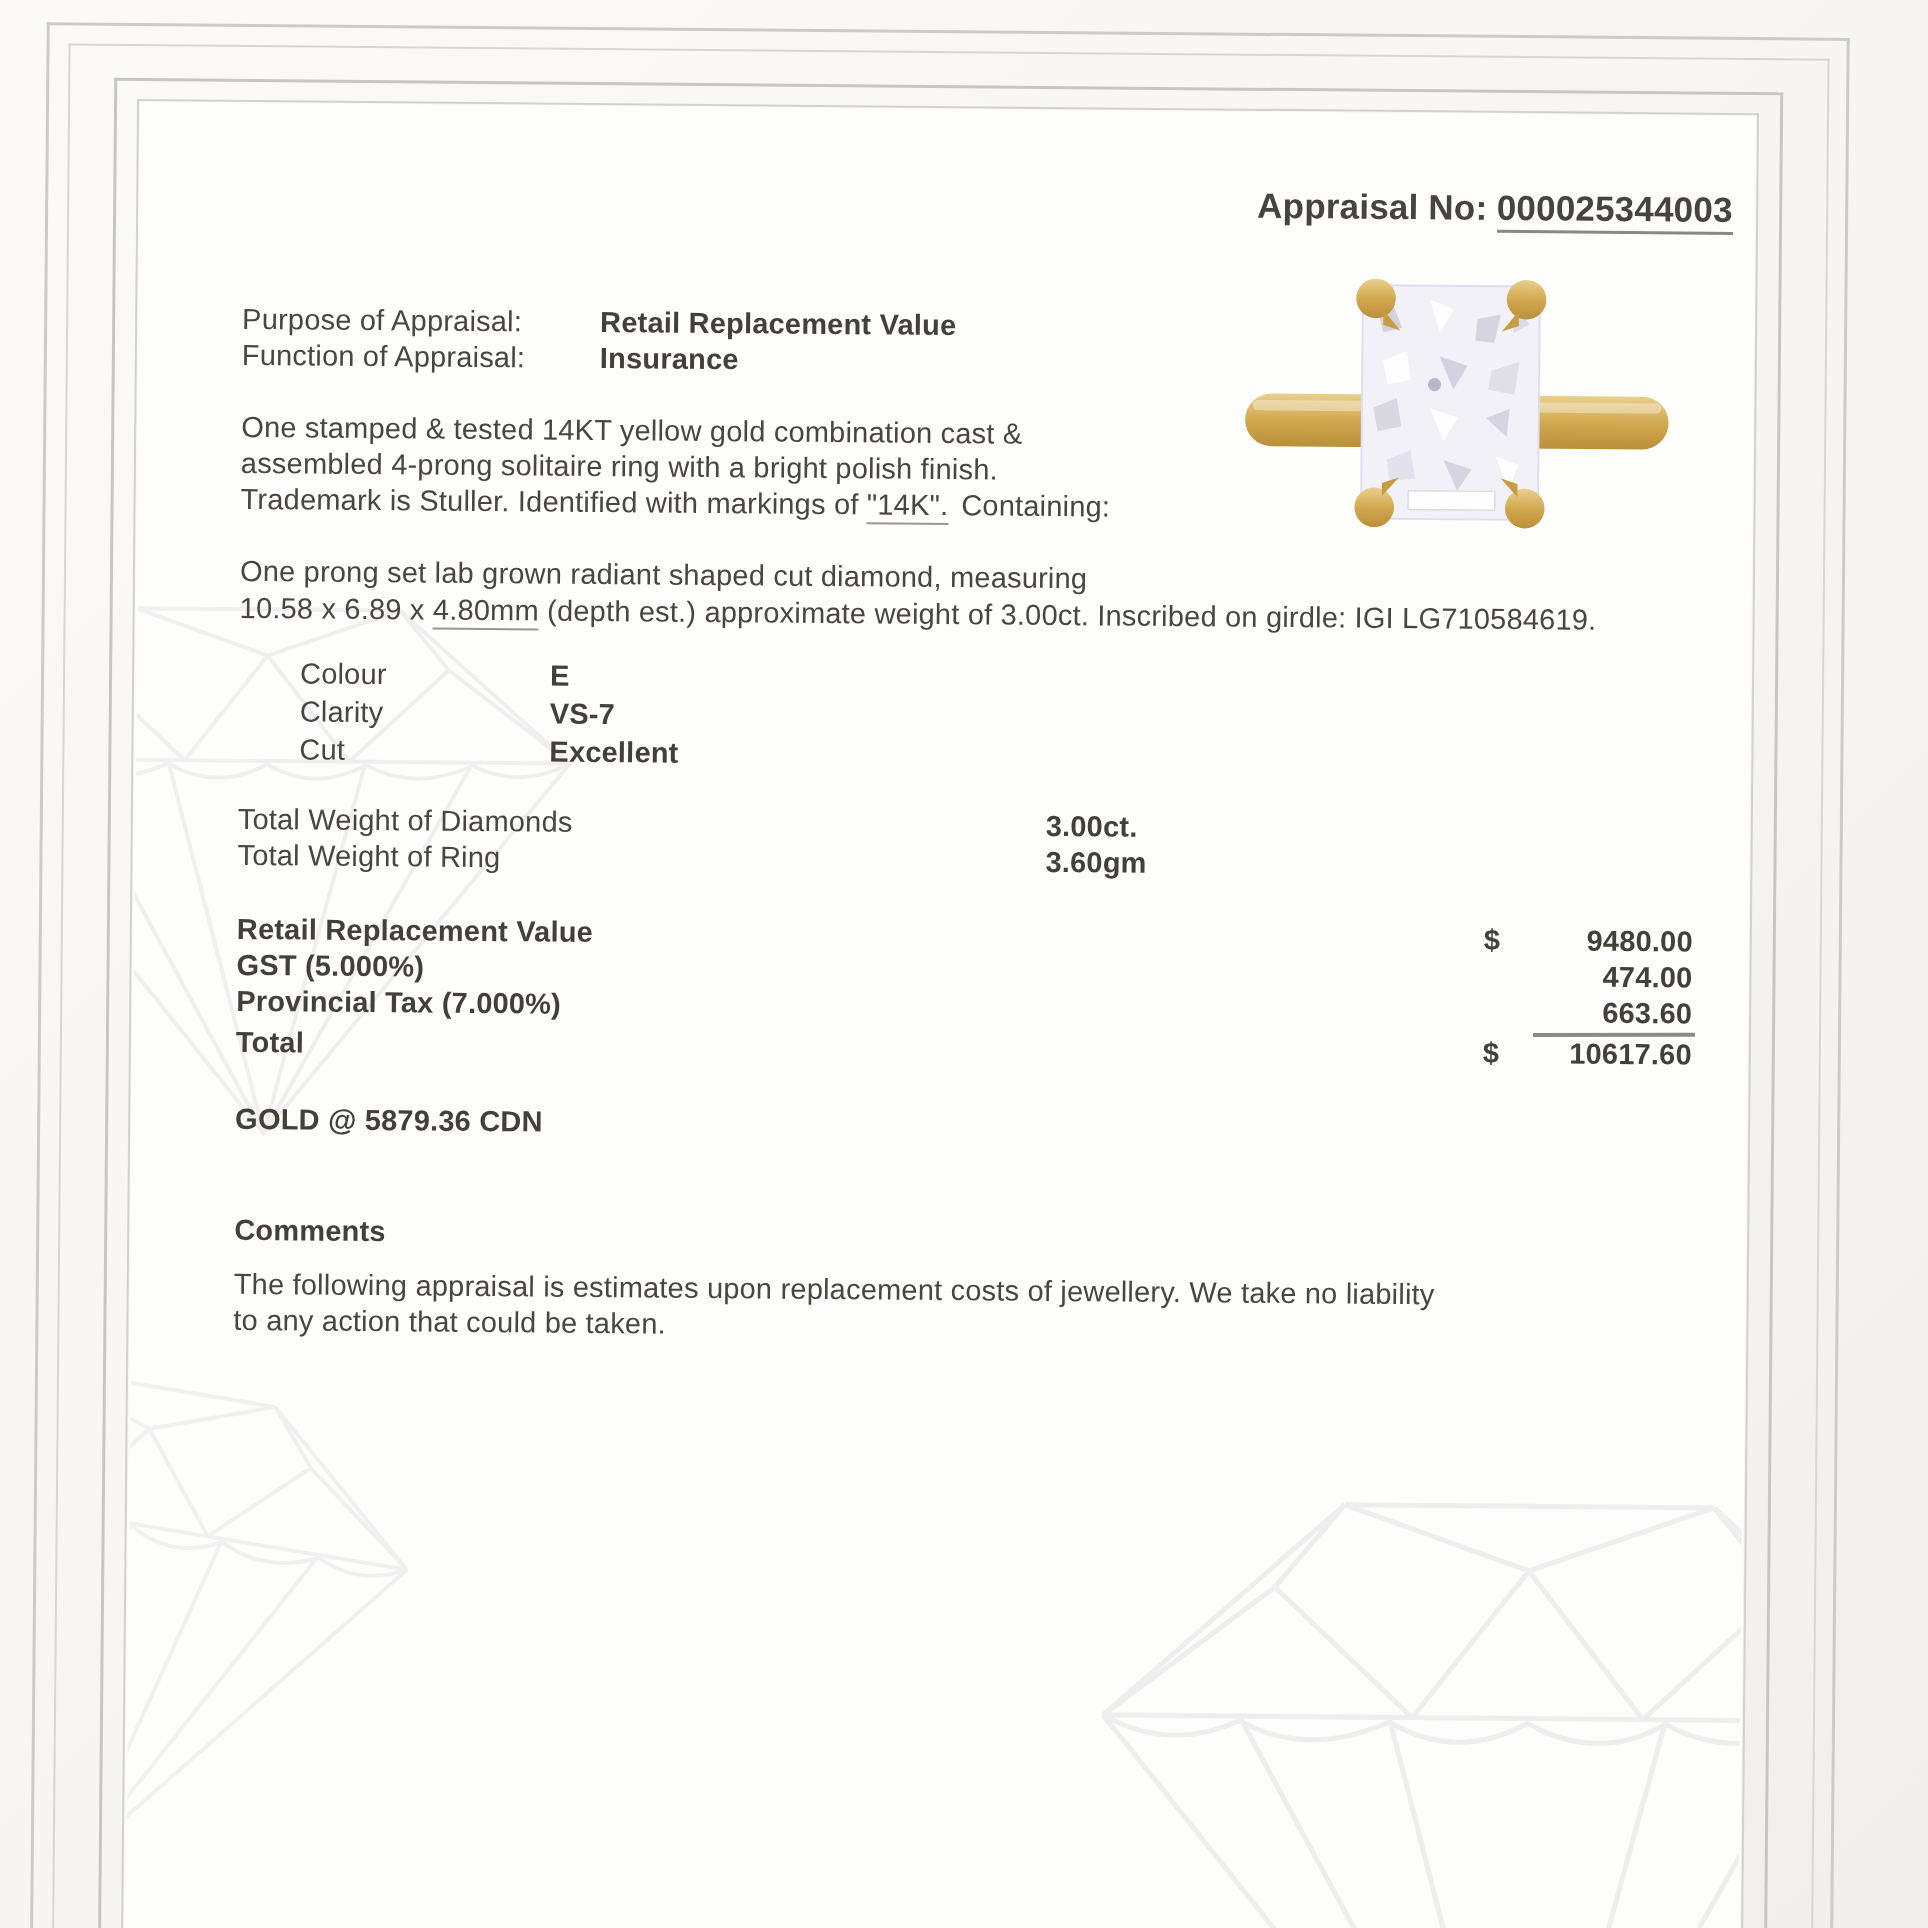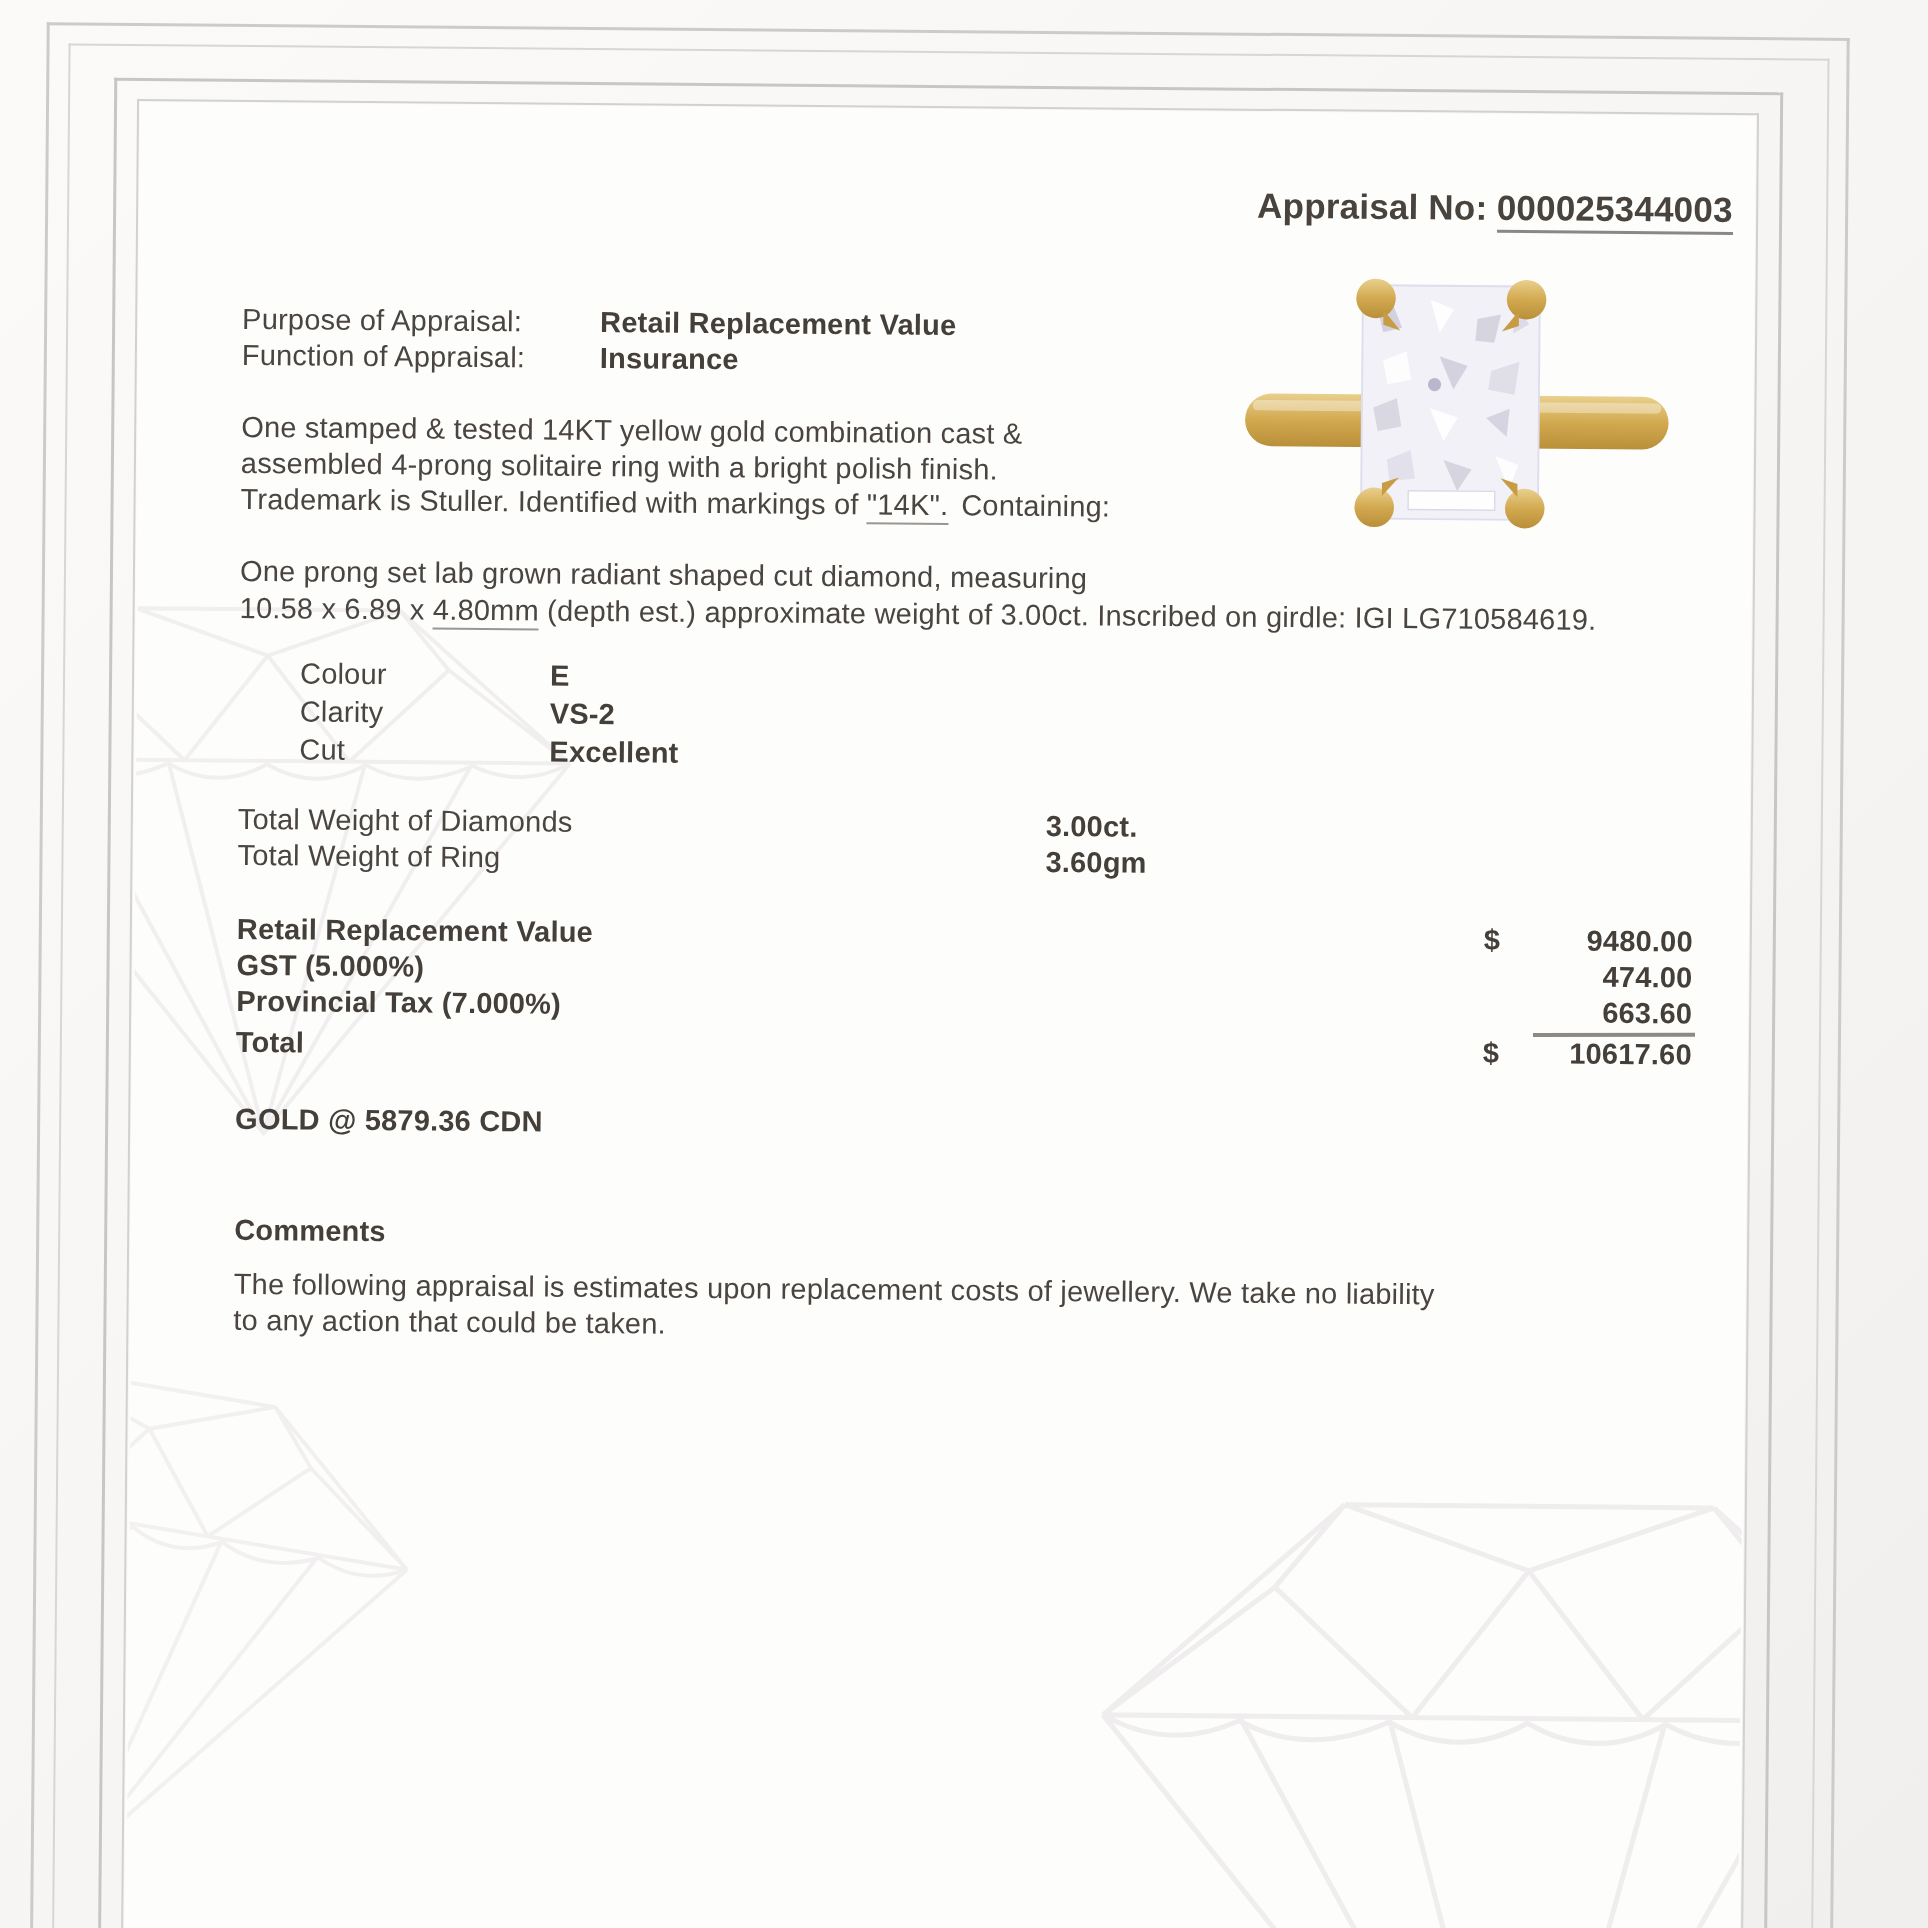--- a/index.html
+++ b/index.html
@@ -140,21 +140,21 @@
     <span>Trademark is Stuller. Identified with markings of </span><span class="u1">"14K".</span><span class="contain-gap">Containing:</span>
   </div>
 
   <div class="txt" style="left:245px;top:559px;">One prong set lab grown radiant shaped cut diamond, measuring</div>
   <div class="txt" style="left:245px;top:596px;">
     <span>10.58 x 6.89 x </span><span class="u1">4.80mm</span><span> (depth est.) approximate weight of 3.00ct. Inscribed on girdle: IGI LG710584619.</span>
   </div>
 
   <div class="txt" style="left:306px;top:660px;line-height:38px;">
     <div><span class="grade-label">Colour</span><span class="b">E</span></div>
-    <div><span class="grade-label">Clarity</span><span class="b">VS-2</span></div>
+    <div><span class="grade-label">Clarity</span><span class="b">VS-7</span></div>
     <div><span class="grade-label">Cut</span><span class="b">Excellent</span></div>
   </div>
 
   <div class="txt" style="left:245px;top:807px;">
     <div><span class="wt-label">Total Weight of Diamonds</span><span class="b">3.00ct.</span></div>
     <div><span class="wt-label">Total Weight of Ring</span><span class="b">3.60gm</span></div>
   </div>
 
   <div class="txt pricing">
     <div class="prow">

